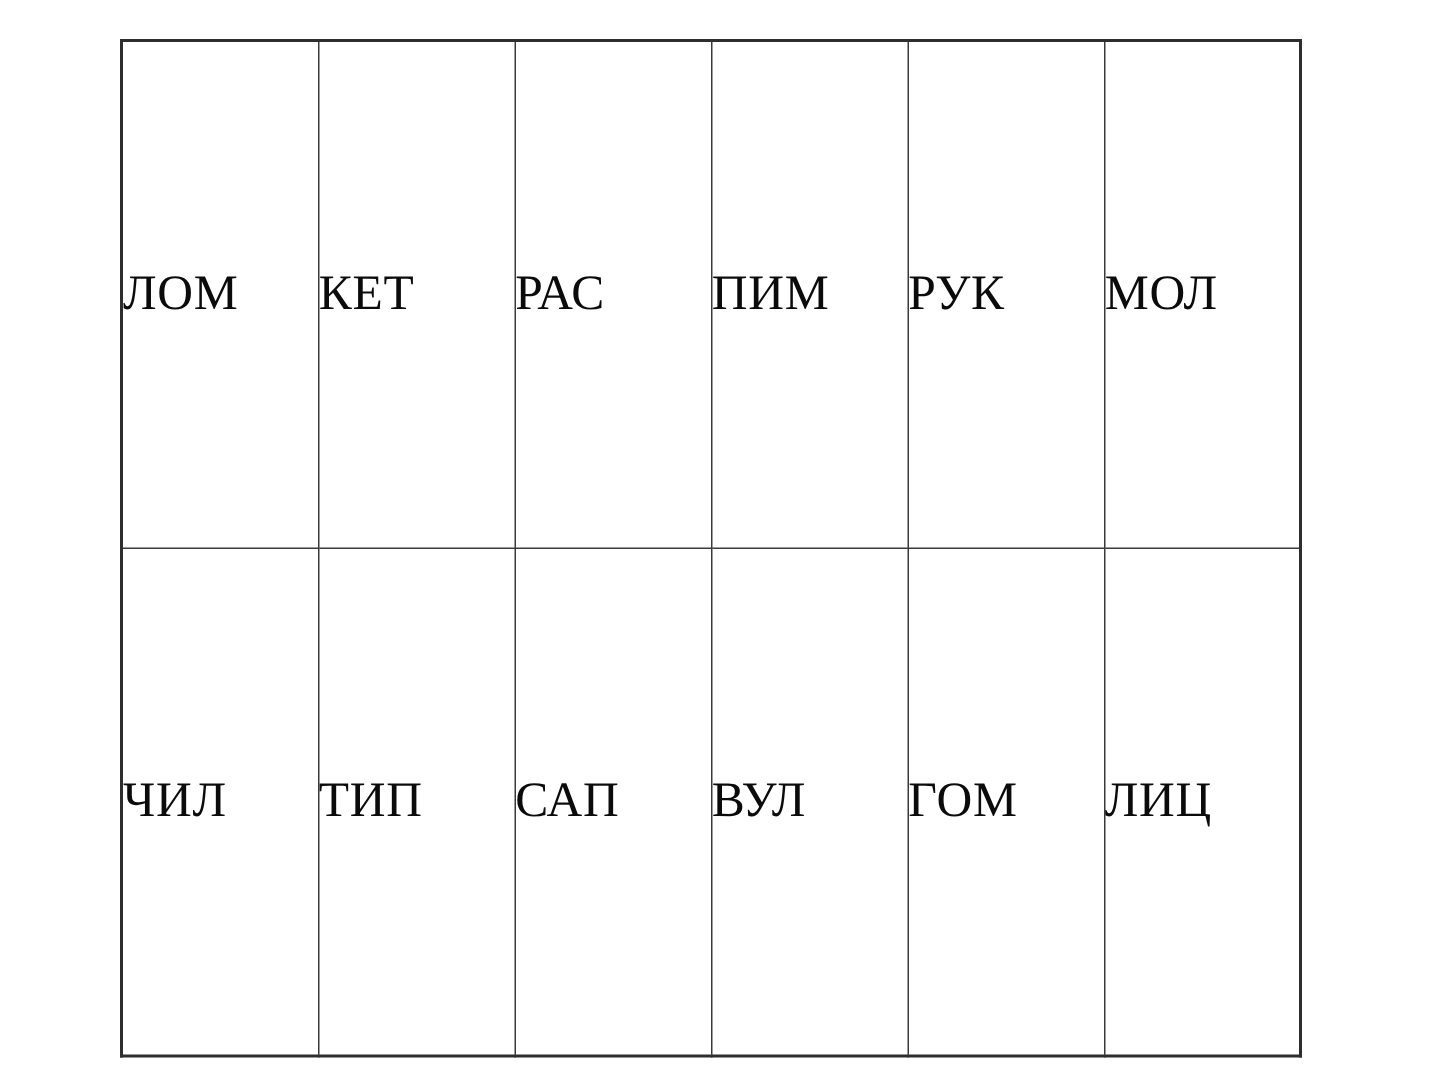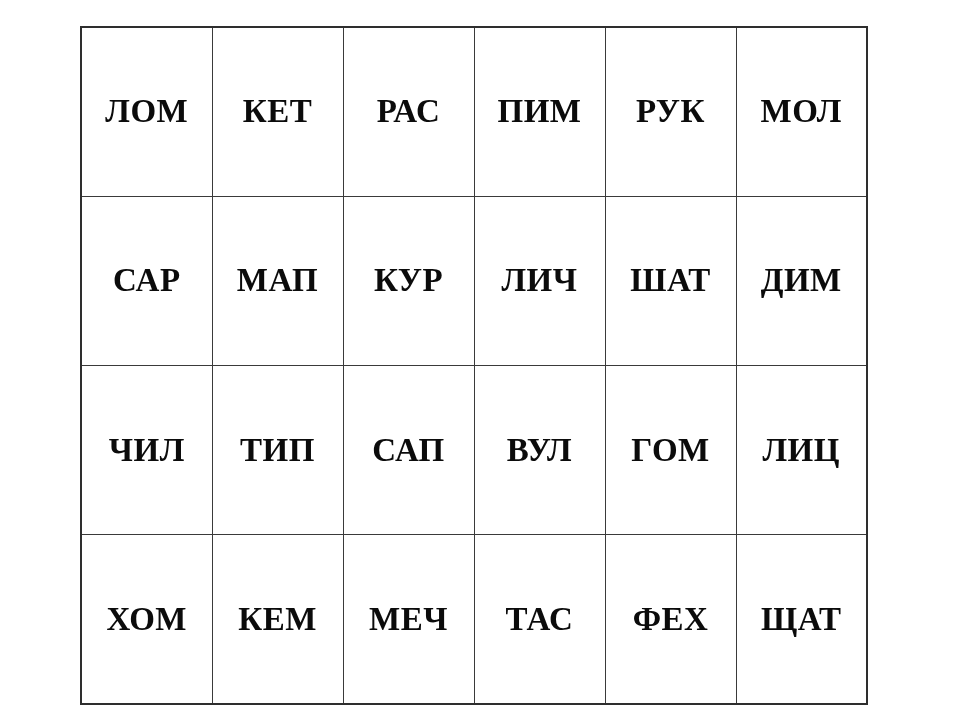--- a/index.html
+++ b/index.html
@@ -50,26 +50,26 @@
     padding: 0;
     margin: 0;
     text-align: center;
     vertical-align: middle;
     background: #ffffff;
   }
 
   .syllable {
     display: block;
     font-family: "Liberation Serif", "DejaVu Serif", serif;
-    font-weight: bold;
+    font-weight: normal;
     font-size: 33px;
     line-height: 1;
     color: #0b0b0b;
     letter-spacing: 0.5px;
-    text-align: center;
+    text-align: left;
     white-space: nowrap;
     -webkit-font-smoothing: none;
   }
 </style>
 </head>
 <body>
 
 <div id="syllable-sheet">
 
   <table id="syllable-grid">
@@ -98,40 +98,20 @@
           </td>
         <td>
             <span class="syllable">РУК</span>
           </td>
         <td>
             <span class="syllable">МОЛ</span>
           </td>
       </tr>
 
 
-      <tr>
-        <td>
-            <span class="syllable">САР</span>
-          </td>
-        <td>
-            <span class="syllable">МАП</span>
-          </td>
-        <td>
-            <span class="syllable">КУР</span>
-          </td>
-        <td>
-            <span class="syllable">ЛИЧ</span>
-          </td>
-        <td>
-            <span class="syllable">ШАТ</span>
-          </td>
-        <td>
-            <span class="syllable">ДИМ</span>
-          </td>
-      </tr>
 
       <tr>
         <td>
             <span class="syllable">ЧИЛ</span>
           </td>
         <td>
             <span class="syllable">ТИП</span>
           </td>
         <td>
             <span class="syllable">САП</span>
@@ -141,37 +121,17 @@
           </td>
         <td>
             <span class="syllable">ГОМ</span>
           </td>
         <td>
             <span class="syllable">ЛИЦ</span>
           </td>
       </tr>
 
 
-      <tr>
-        <td>
-            <span class="syllable">ХОМ</span>
-          </td>
-        <td>
-            <span class="syllable">КЕМ</span>
-          </td>
-        <td>
-            <span class="syllable">МЕЧ</span>
-          </td>
-        <td>
-            <span class="syllable">ТАС</span>
-          </td>
-        <td>
-            <span class="syllable">ФЕХ</span>
-          </td>
-        <td>
-            <span class="syllable">ЩАТ</span>
-          </td>
-      </tr>
 
     </tbody>
   </table>
 
 </div>
 
 </body></html>

